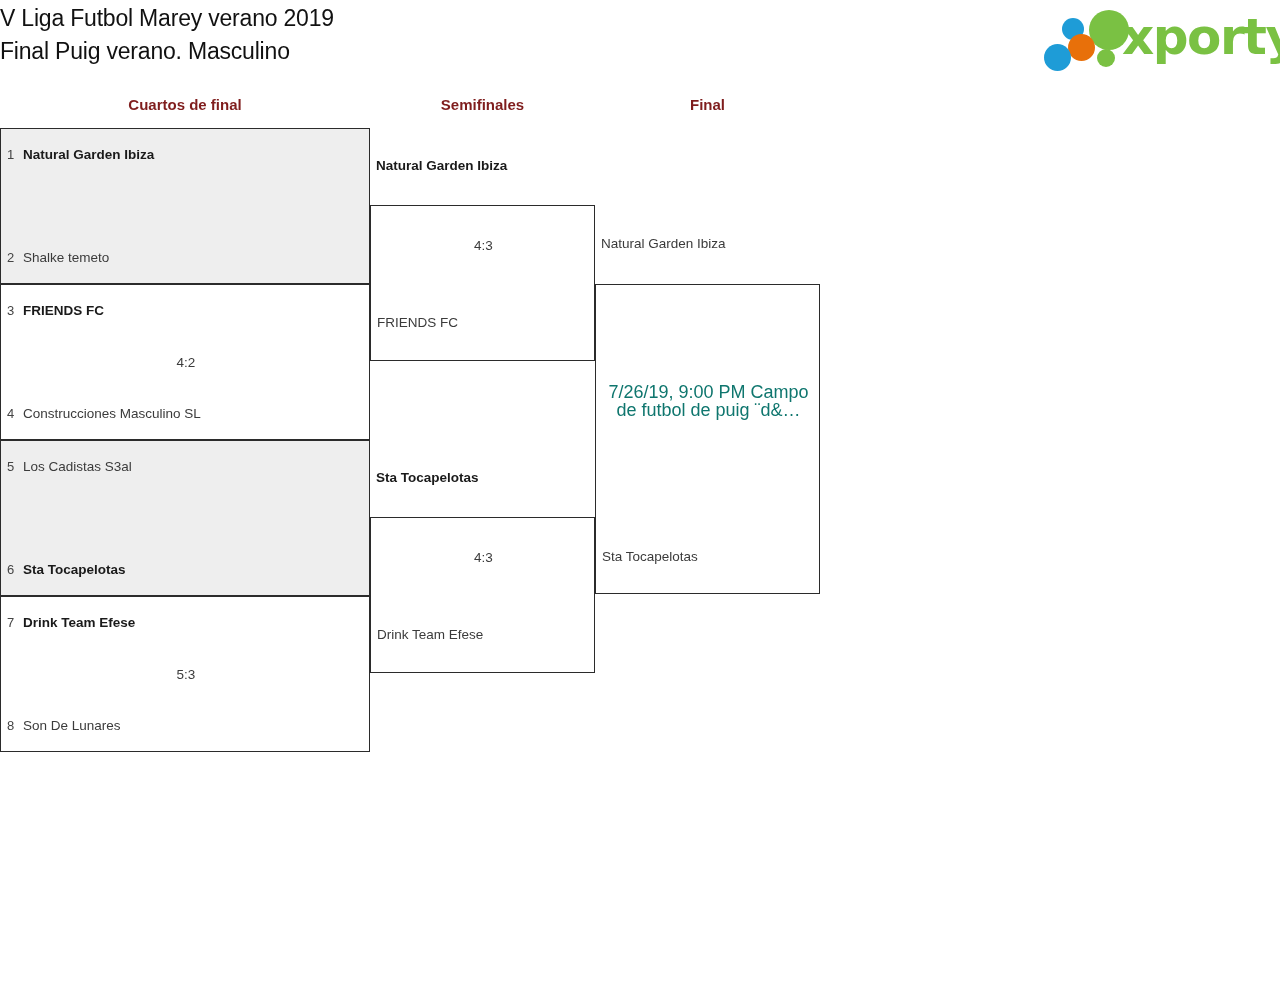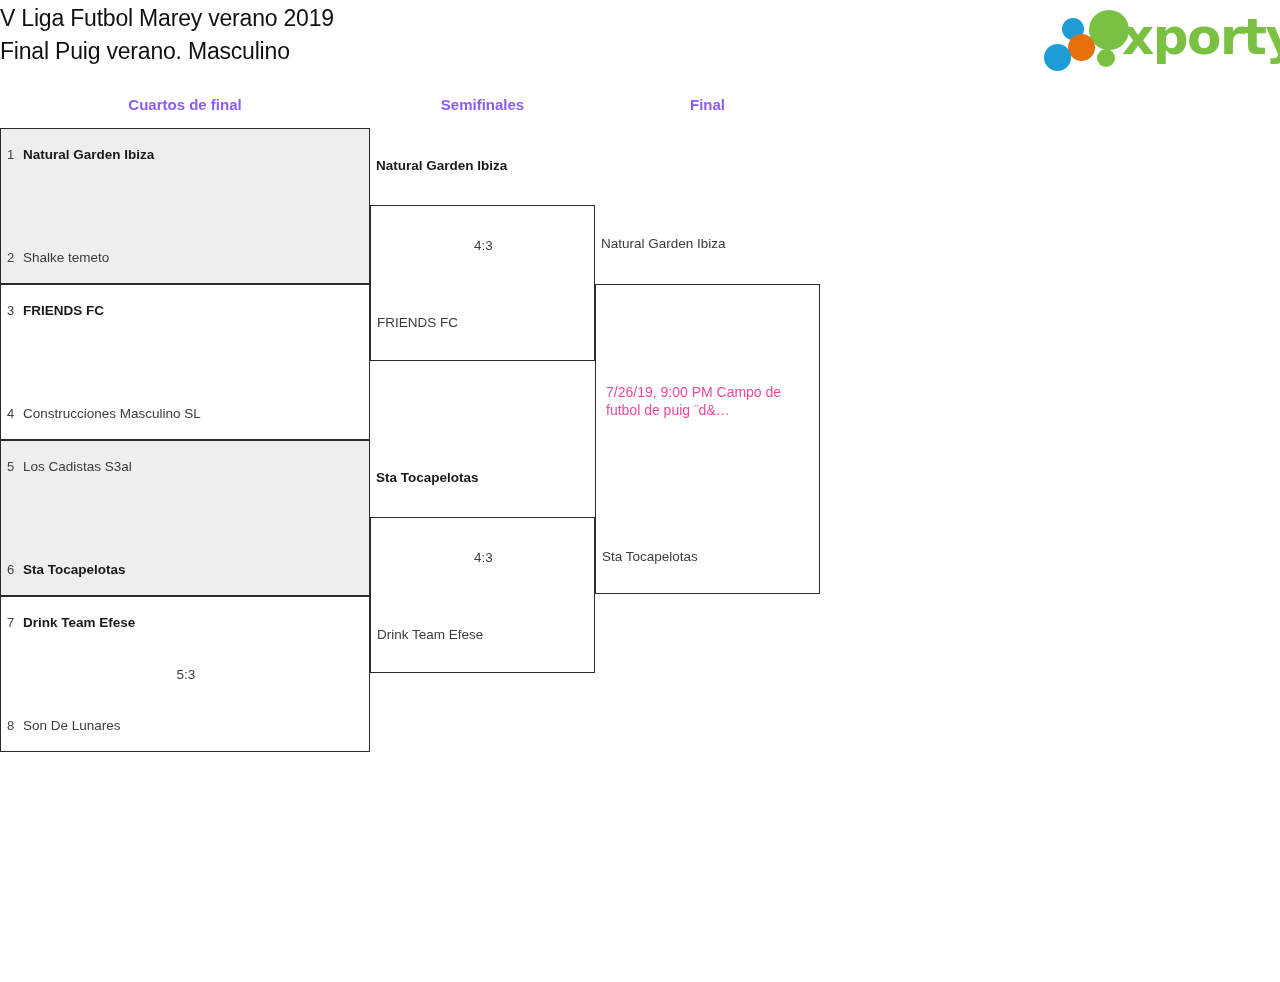--- a/index.html
+++ b/index.html
@@ -50,21 +50,21 @@
     color: #7ac143;
     font-family: "DejaVu Sans", sans-serif;
   }
 
   
   .round-header {
     position: absolute;
     top: 96px;
     font-size: 15px;
     font-weight: 700;
-    color: #8b5cf6;
+    color: #7f1d1d;
     text-align: center;
   }
   #round-header-r1 { left: 0px;   width: 370px; }
   #round-header-r2 { left: 370px; width: 225px; }
   #round-header-r3 { left: 595px; width: 225px; }
 
   
   .match-box {
     position: absolute;
     box-sizing: border-box;
@@ -90,24 +90,24 @@
     color: #1a1a1a;
   }
   .score {
     position: absolute;
     font-size: 13.5px;
     color: #3b3b3b;
     text-align: center;
   }
   .meta {
     position: absolute;
-    font-size: 14px;
+    font-size: 18px;
     line-height: 18px;
-    color: #ec4899;
-    text-align: left;
+    color: #0f766e;
+    text-align: center;
   }
 </style>
 </head>
 <body>
 
 <div id="tournament-title">
   <span class="line">V Liga Futbol Marey verano 2019</span>
   <span class="line">Final Puig verano. Masculino</span>
 </div>
 
@@ -127,20 +127,21 @@
 <div class="match-box shaded" style="left:0px; top:128px; width:370px; height:156px;">
   <span class="seed" style="left:6px;  top:18px;">1</span>
   <span class="team winner" style="left:22px; top:18px;">Natural Garden Ibiza</span>
   <span class="seed" style="left:6px;  top:121px;">2</span>
   <span class="team" style="left:22px; top:121px;">Shalke temeto</span>
 </div>
 
 <div class="match-box" style="left:0px; top:284px; width:370px; height:156px;">
   <span class="seed" style="left:6px;  top:18px;">3</span>
   <span class="team winner" style="left:22px; top:18px;">FRIENDS FC</span>
+  <span class="score" style="left:0px; top:70px; width:370px;">4:2</span>
   <span class="seed" style="left:6px;  top:121px;">4</span>
   <span class="team" style="left:22px; top:121px;">Construcciones Masculino SL</span>
 </div>
 
 <div class="match-box shaded" style="left:0px; top:440px; width:370px; height:156px;">
   <span class="seed" style="left:6px;  top:18px;">5</span>
   <span class="team" style="left:22px; top:18px;">Los Cadistas S3al</span>
   <span class="seed" style="left:6px;  top:121px;">6</span>
   <span class="team winner" style="left:22px; top:121px;">Sta Tocapelotas</span>
 </div>

